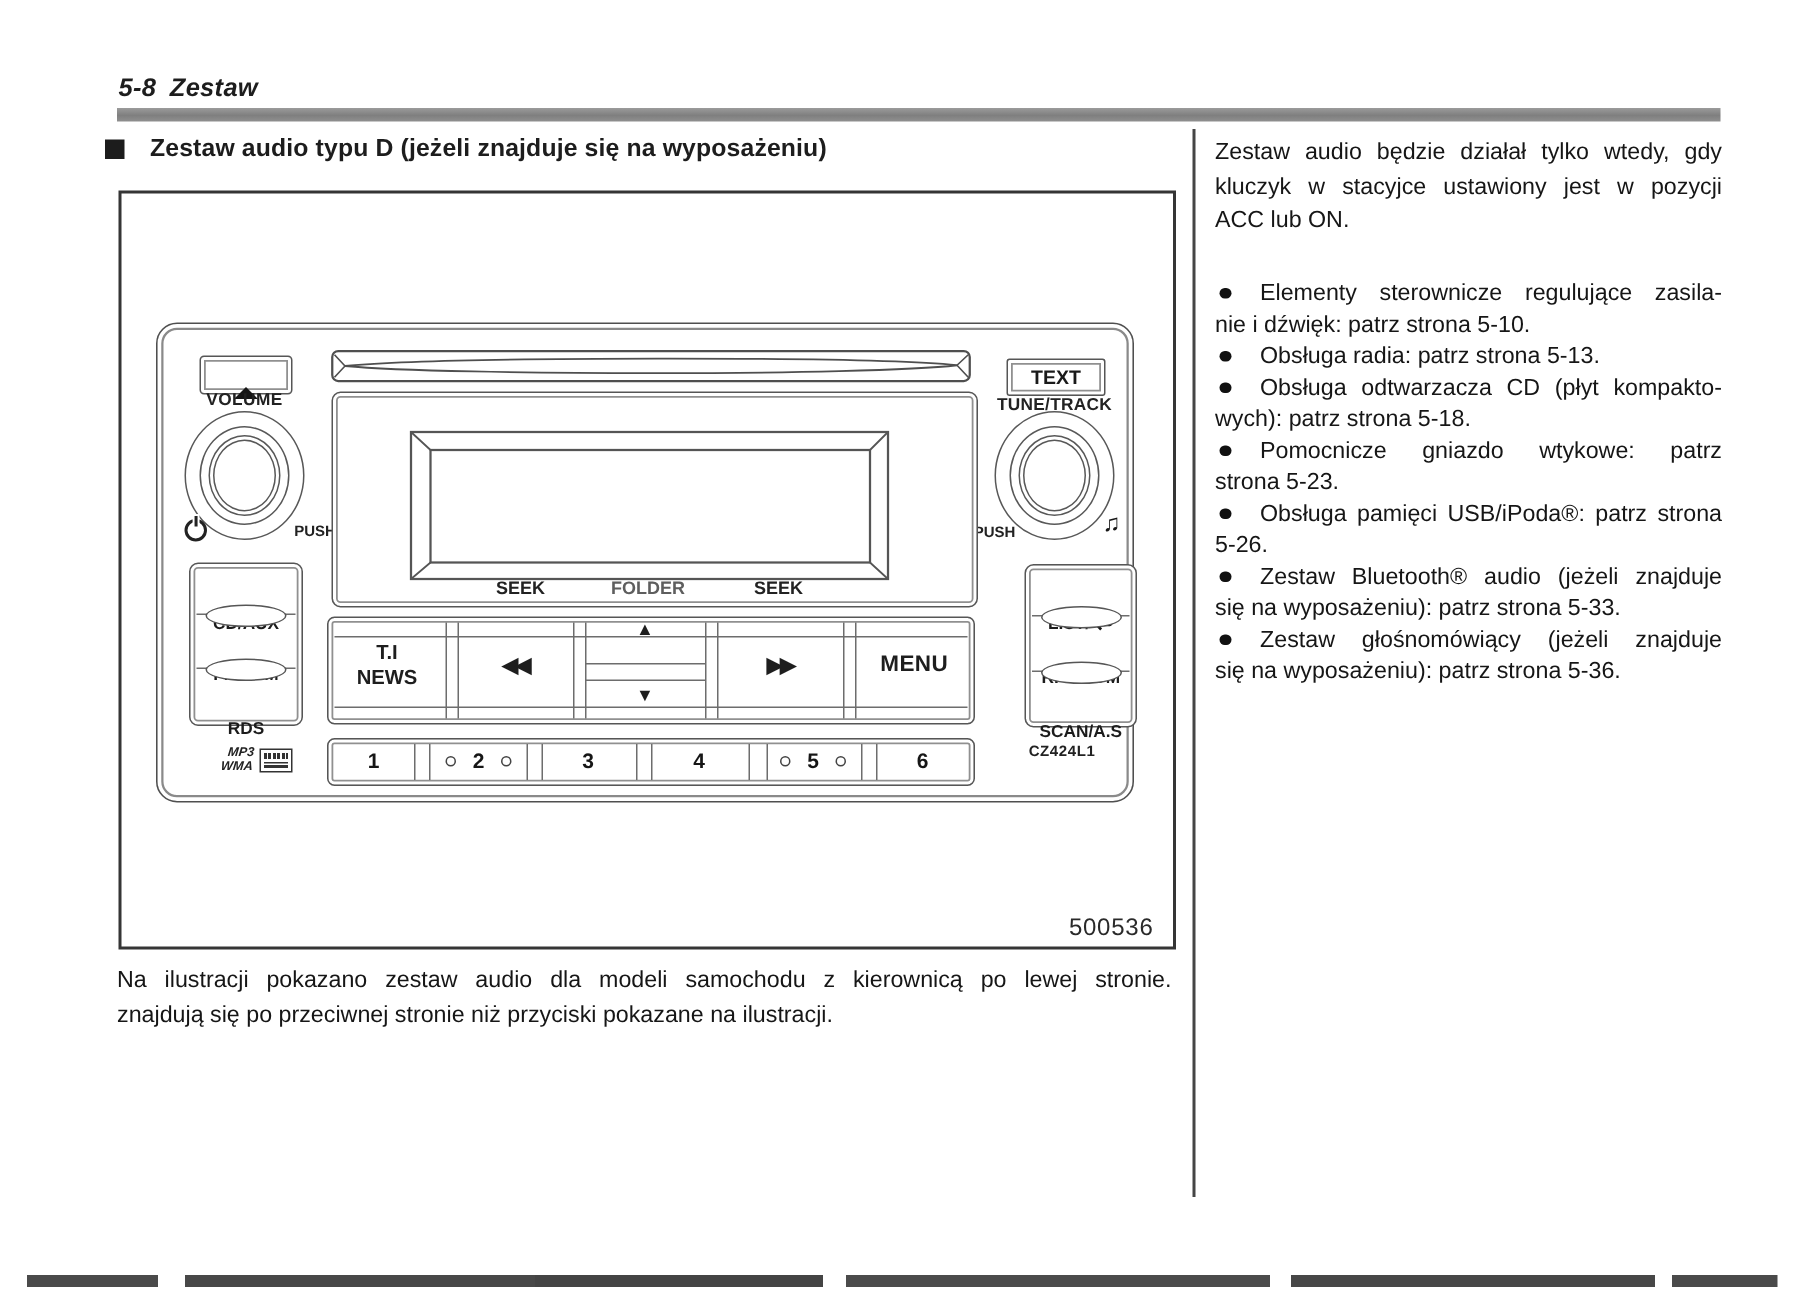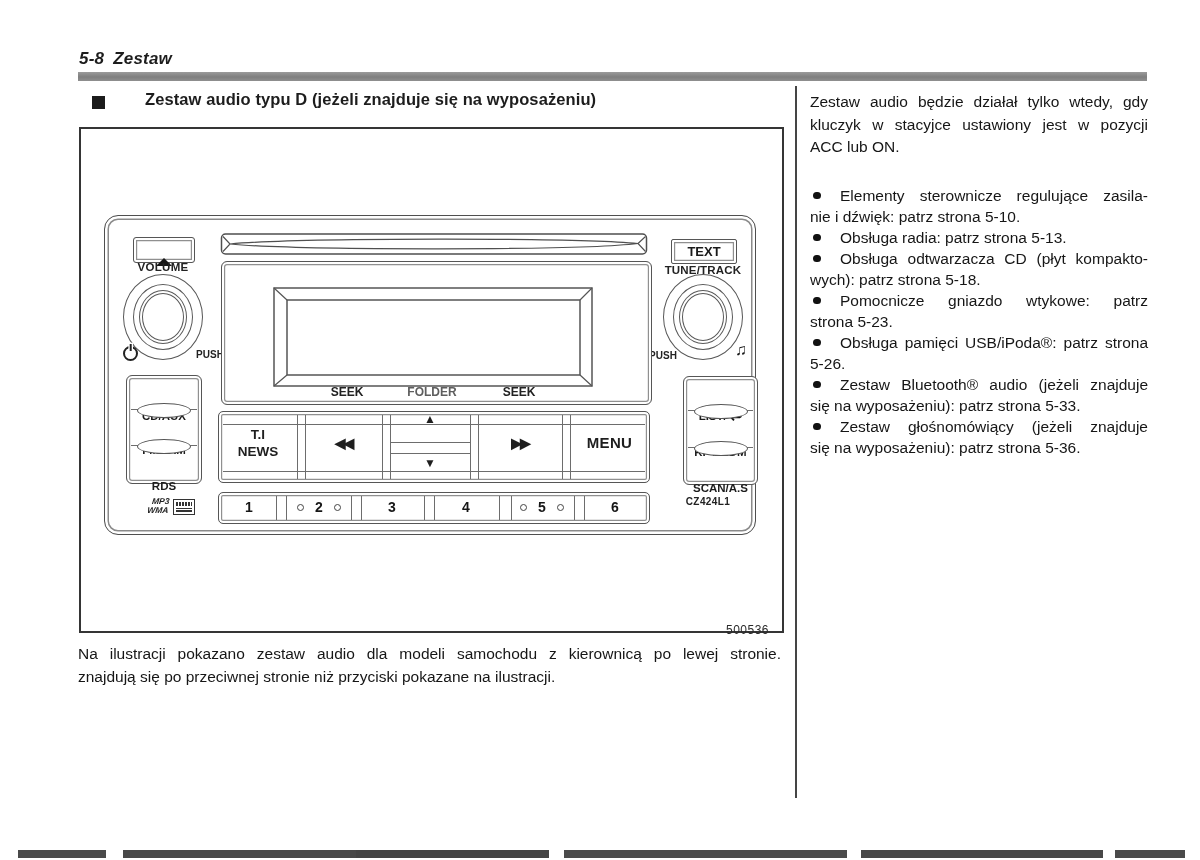--- a/index.html
+++ b/index.html
@@ -8,28 +8,28 @@
 
   
   .running-head{position:absolute;left:79px;top:49px;font-size:17px;font-weight:bold;
                 font-style:italic;letter-spacing:.2px;}
   .running-head .chap{margin-left:9px;}
   .head-bar{position:absolute;left:78px;top:72px;width:1069px;height:9px;
             background:linear-gradient(180deg,#9b9b9b,#7f7f7f 55%,#8f8f8f);}
   .col-divider{position:absolute;left:795px;top:86px;width:2px;height:712px;background:#454545;}
 
   
-  .section-head{position:absolute;left:92px;top:90px;width:700px;display:flex;align-items:flex-end;gap:23px;}
+  .section-head{position:absolute;left:70px;top:90px;width:700px;display:flex;align-items:flex-start;}
   .sq{width:13px;height:13px;background:#1c1c1c;margin-top:3px;flex:0 0 auto;}
   .section-title{margin-left:17px;font-size:16.5px;font-weight:bold;letter-spacing:.1px;}
 
   
   .figure-box{position:absolute;left:79px;top:127px;width:701px;height:502px;
               border:2px solid #353535;background:#fff;}
-  .fig-num{position:absolute;right:13px;top:494px;font-size:12px;color:#2a2a2a;letter-spacing:.5px;}
+  .fig-num{position:absolute;right:13px;top:481px;font-size:16px;color:#2a2a2a;letter-spacing:.5px;}
 
   .faceplate{position:absolute;left:23px;top:86px;width:650px;height:318px;
              border:1.5px solid #4f4f4f;border-radius:14px;
              box-shadow:inset 0 0 0 2.5px #fff, inset 0 0 0 4px #8a8a8a;}
   .dbl{border:1.5px solid #565656;box-shadow:inset 0 0 0 2px #fff, inset 0 0 0 3.2px #909090;background:#fff;}
 
   
   .eject-btn{position:absolute;left:28px;top:21px;width:60px;height:24px;border-radius:3px;
              display:flex;align-items:center;justify-content:center;}
   .eject-glyph{display:block;width:17px;}

